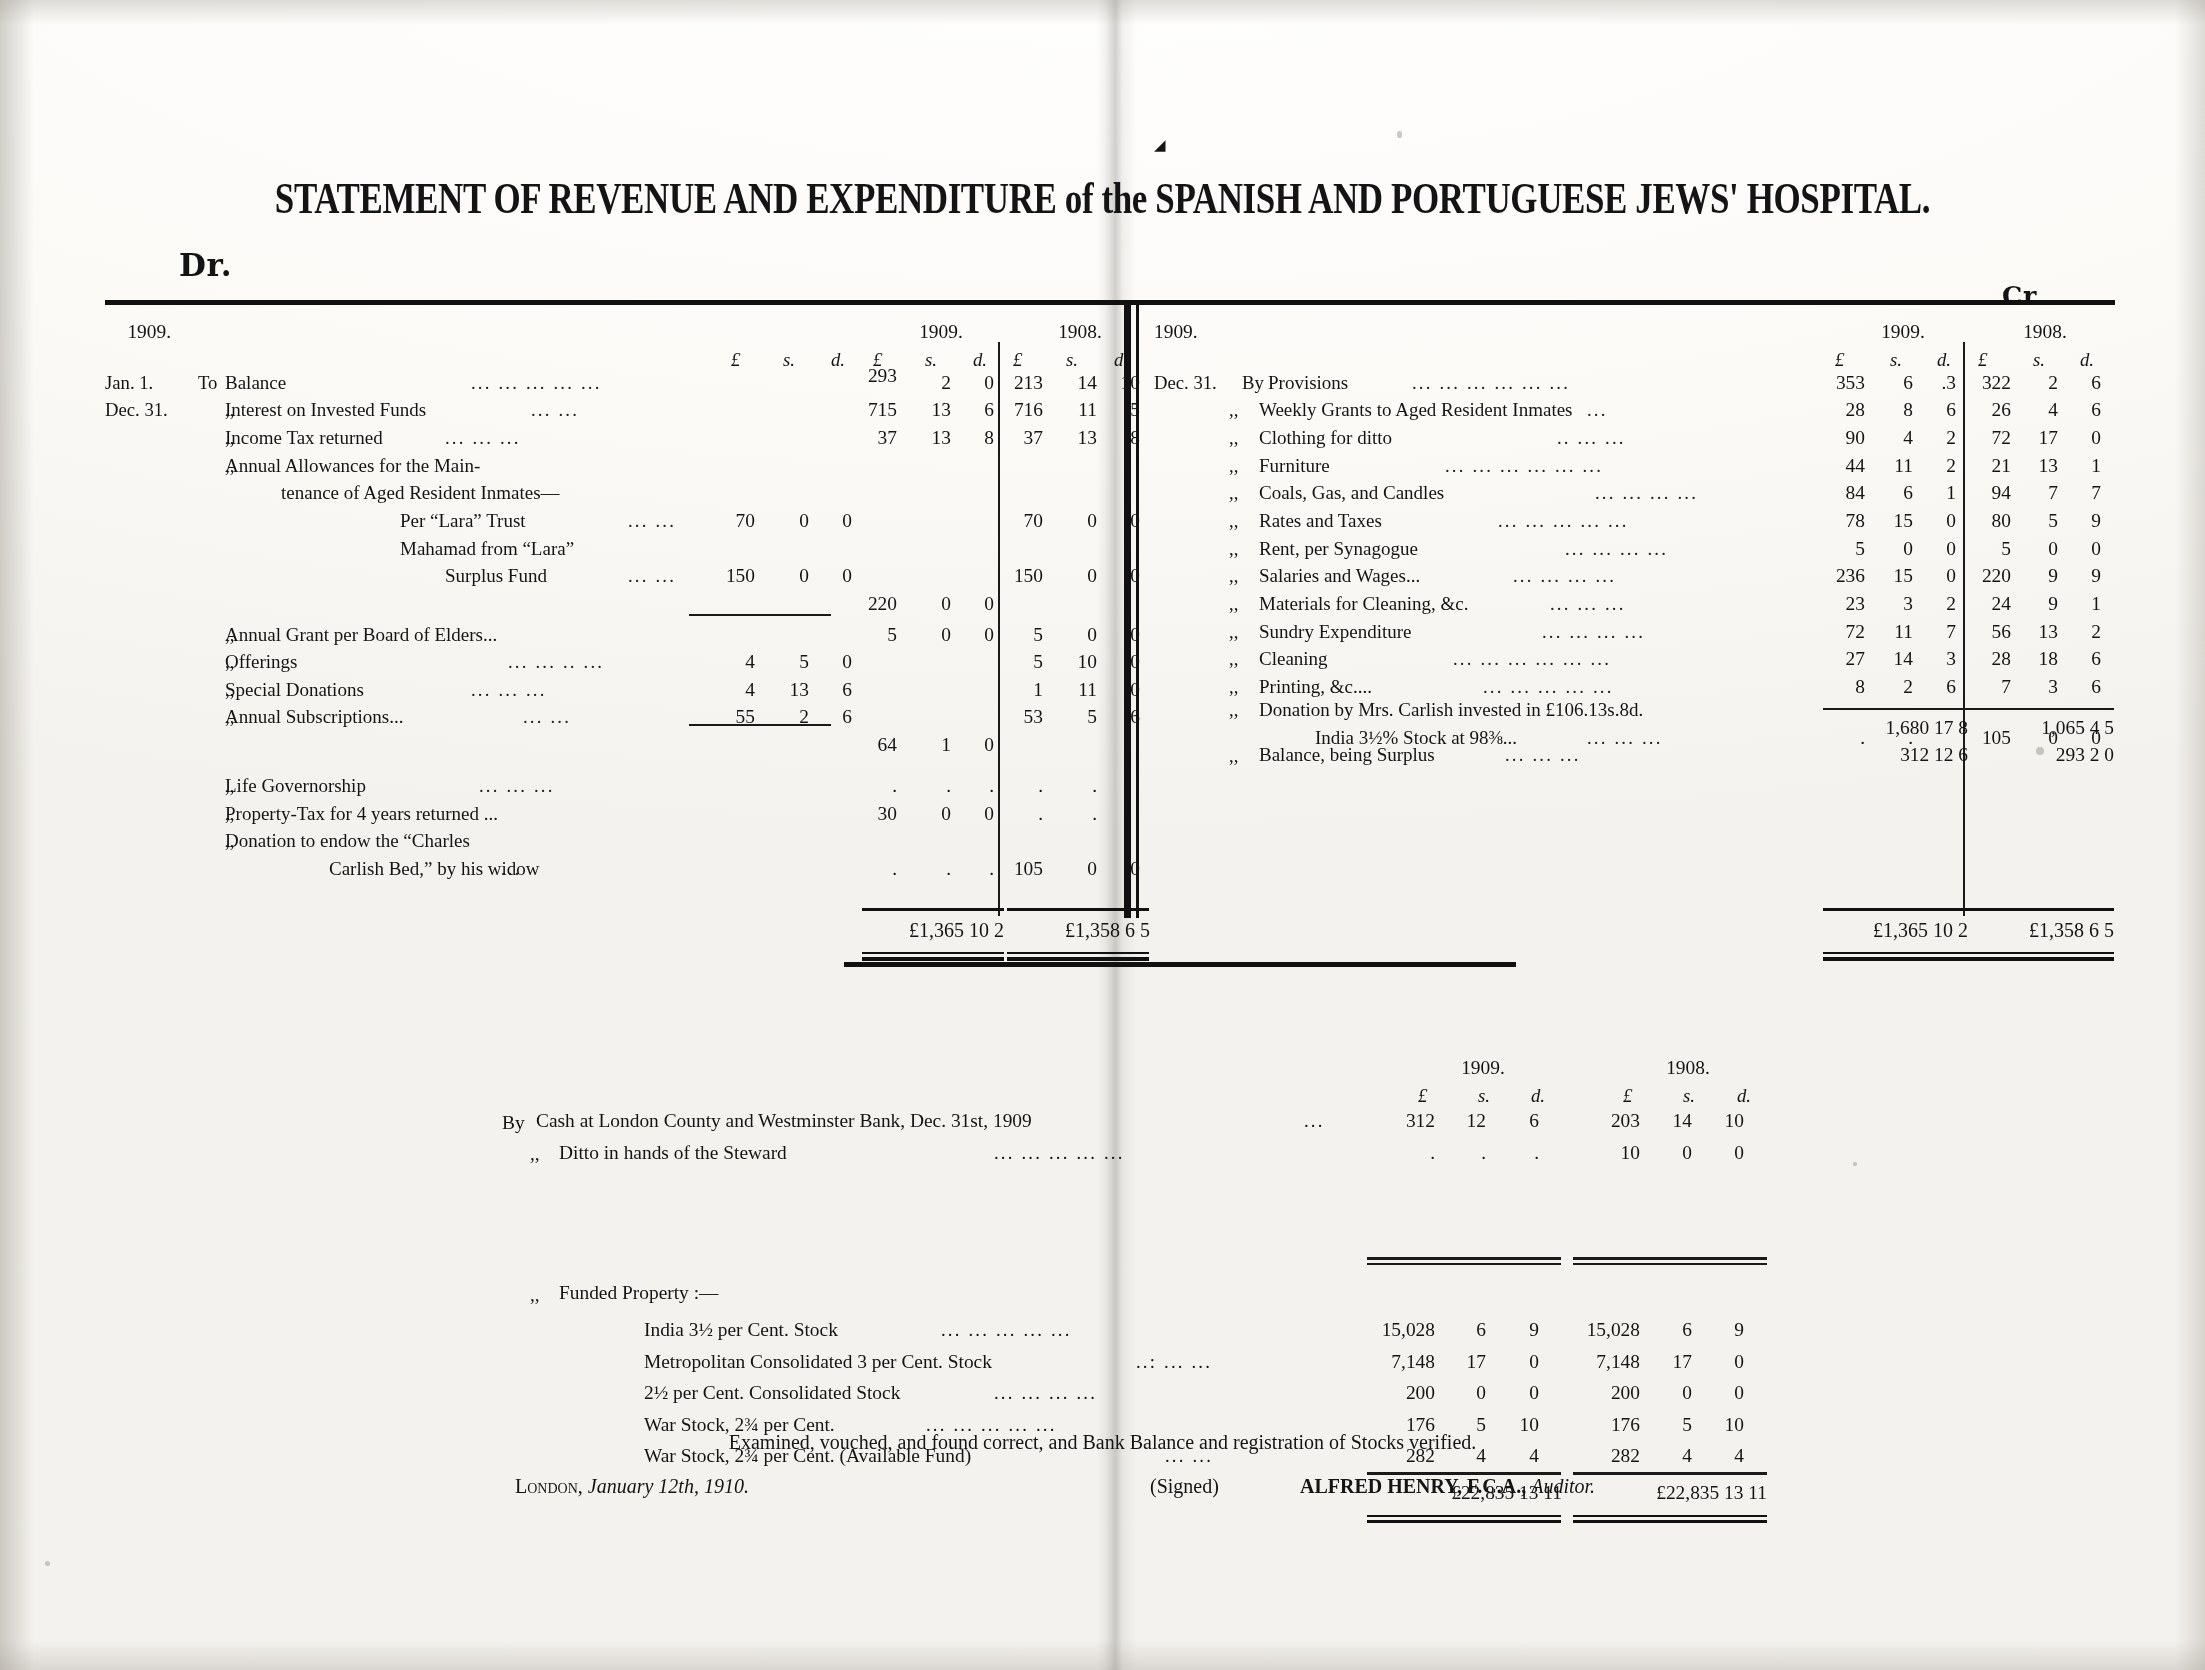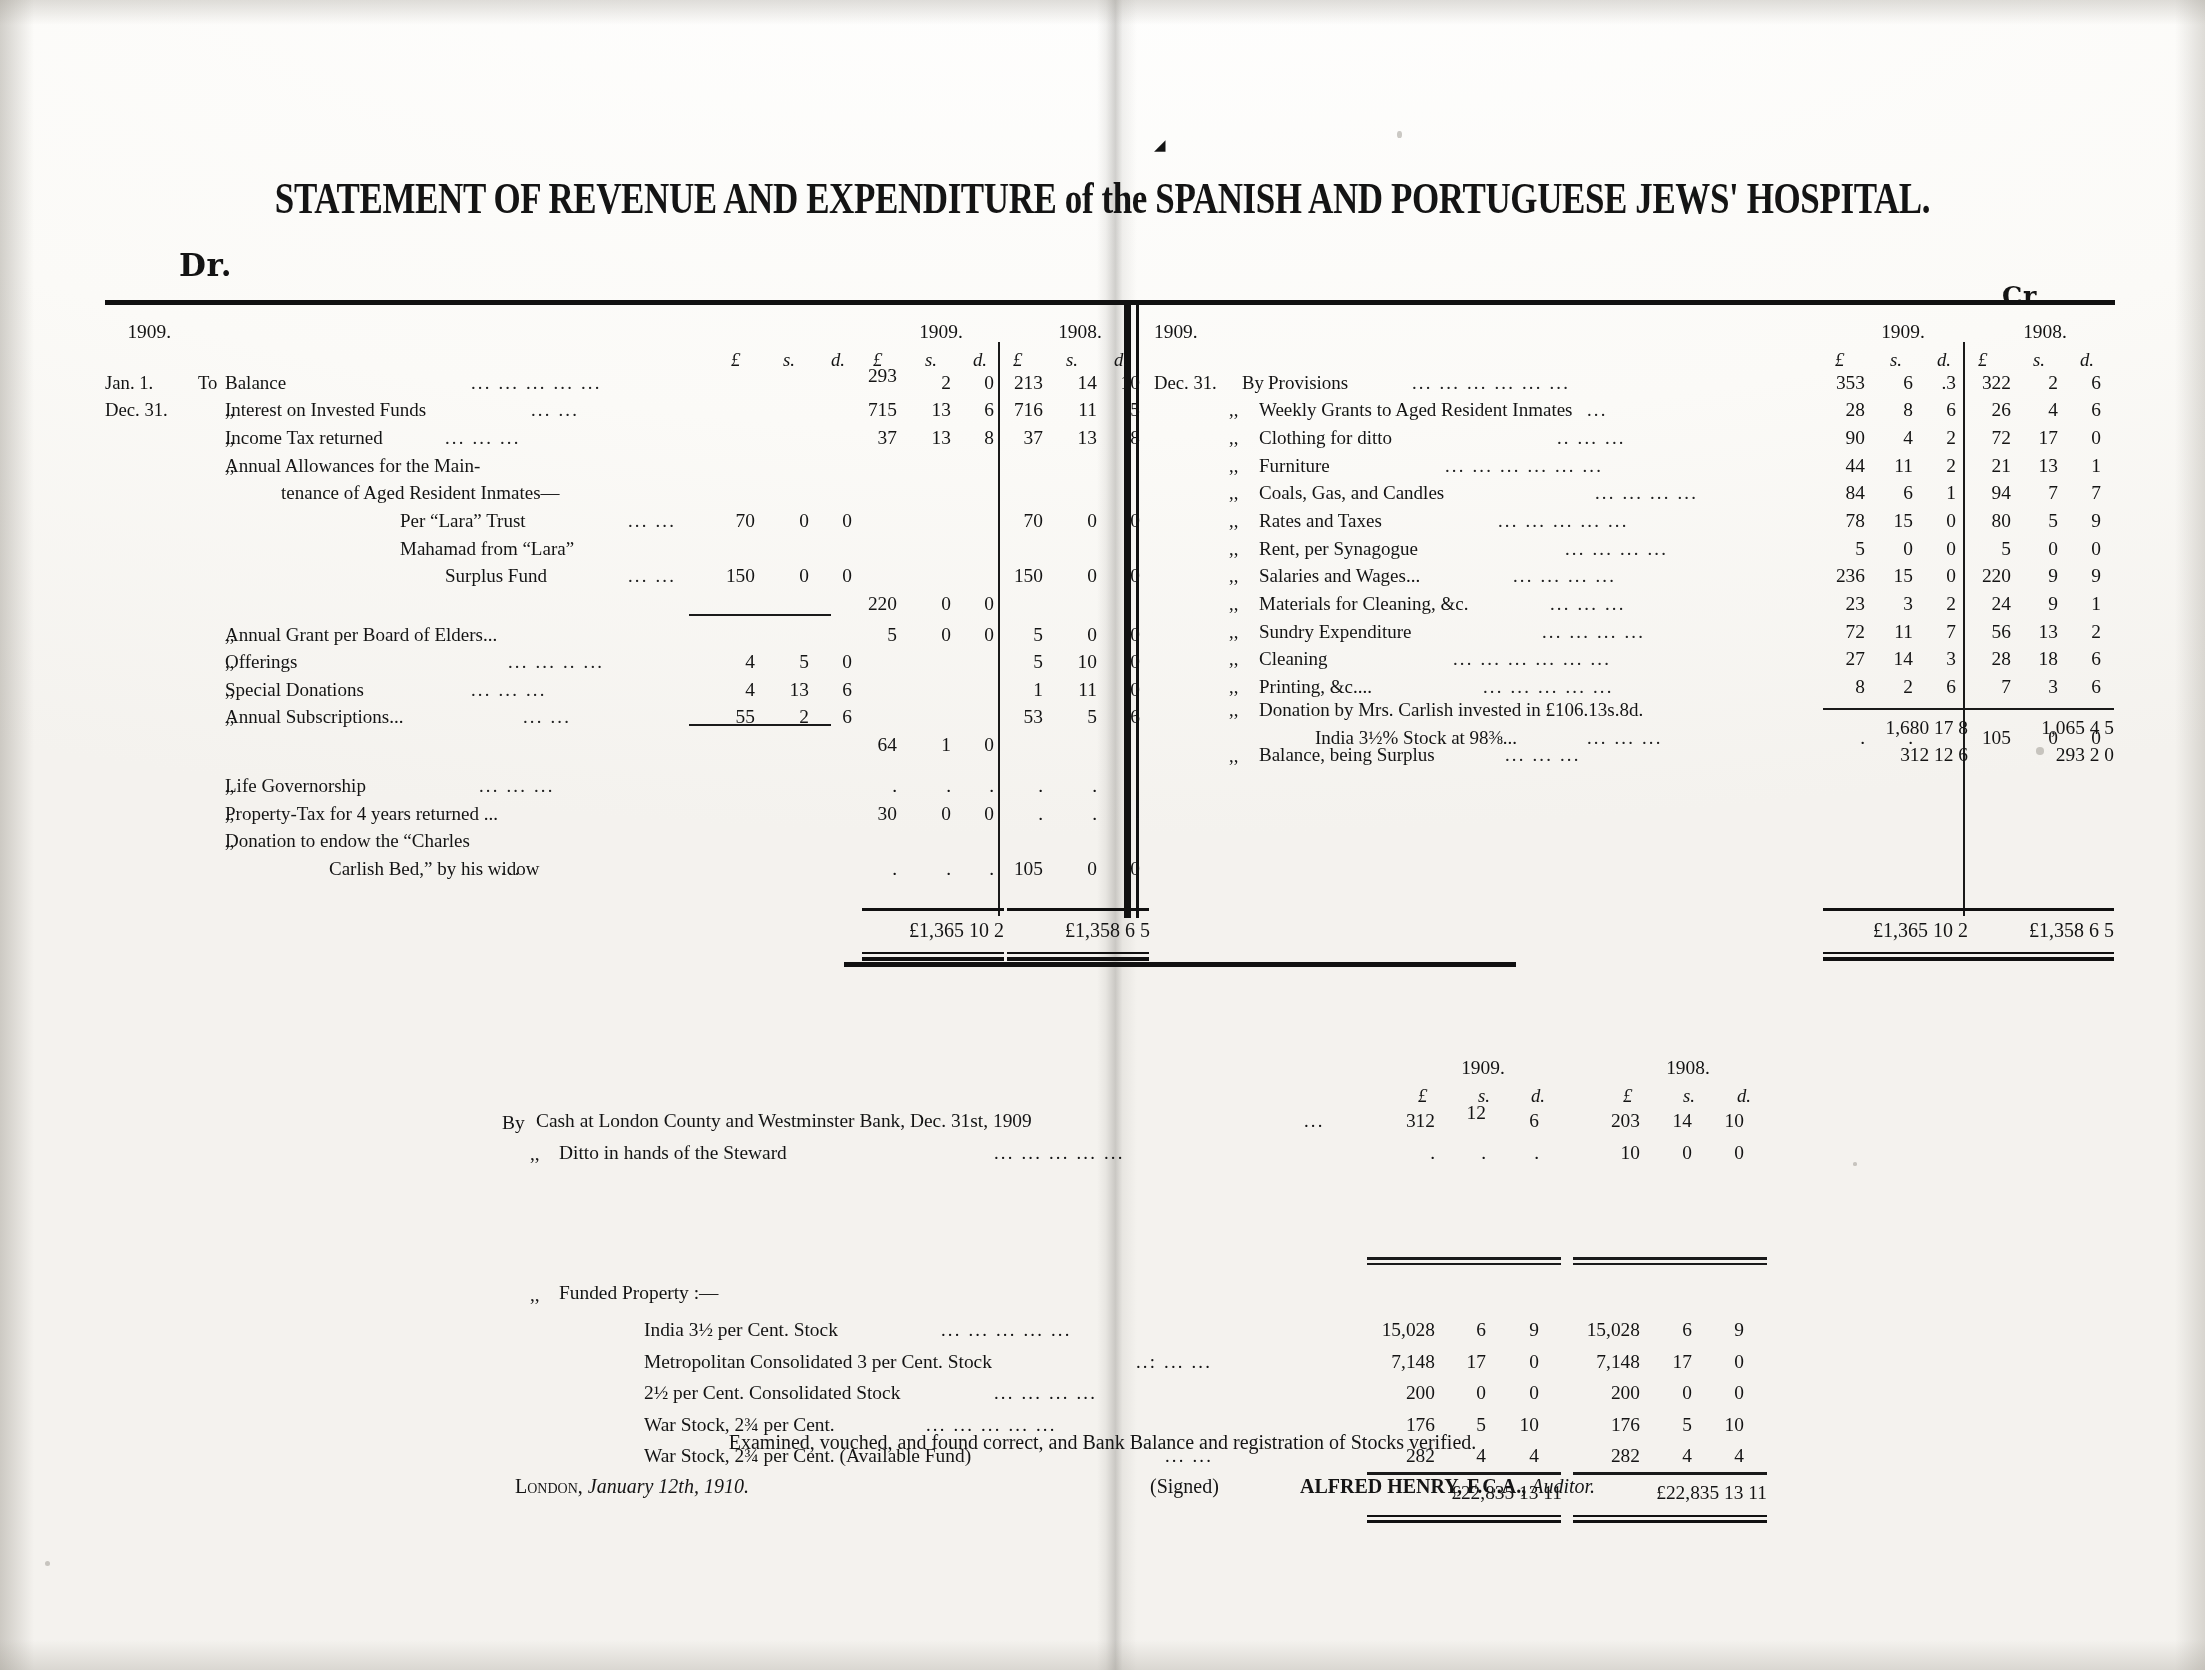--- a/index.html
+++ b/index.html
@@ -454,21 +454,21 @@
     <div class="a-lsd" style="left:1531px;top:39px;">d.</div>
     <div class="a-lsd" style="left:1623px;top:39px;">£</div>
     <div class="a-lsd" style="left:1683px;top:39px;">s.</div>
     <div class="a-lsd" style="left:1737px;top:39px;">d.</div>
 
     <div id="assets-rows">
         <div class="a-desc" style="left:502px;top:66px;">By</div>
         <div class="a-desc" style="left:536px;top:64px;">Cash at London County and Westminster Bank, Dec. 31st, 1909</div>
         <div class="a-lead" style="left:1304px;top:64px;">...</div>
         <div class="a-m" style="left:1345px;top:64px;width:90px;">312</div>
-        <div class="a-m" style="left:1440px;top:56px;width:46px;">12</div>
+        <div class="a-m" style="left:1440px;top:64px;width:46px;">12</div>
         <div class="a-m" style="left:1493px;top:64px;width:46px;">6</div>
         <div class="a-m" style="left:1550px;top:64px;width:90px;">203</div>
         <div class="a-m" style="left:1646px;top:64px;width:46px;">14</div>
         <div class="a-m" style="left:1698px;top:64px;width:46px;">10</div>
         <div class="a-desc" style="left:530px;top:97px;">,,</div>
         <div class="a-desc" style="left:559px;top:96px;">Ditto in hands of the Steward</div>
         <div class="a-lead" style="left:994px;top:96px;">...        ...        ...        ...        ...</div>
         <div class="a-m" style="left:1345px;top:96px;width:90px;">.</div>
         <div class="a-m" style="left:1440px;top:96px;width:46px;">.</div>
         <div class="a-m" style="left:1493px;top:96px;width:46px;">.</div>

